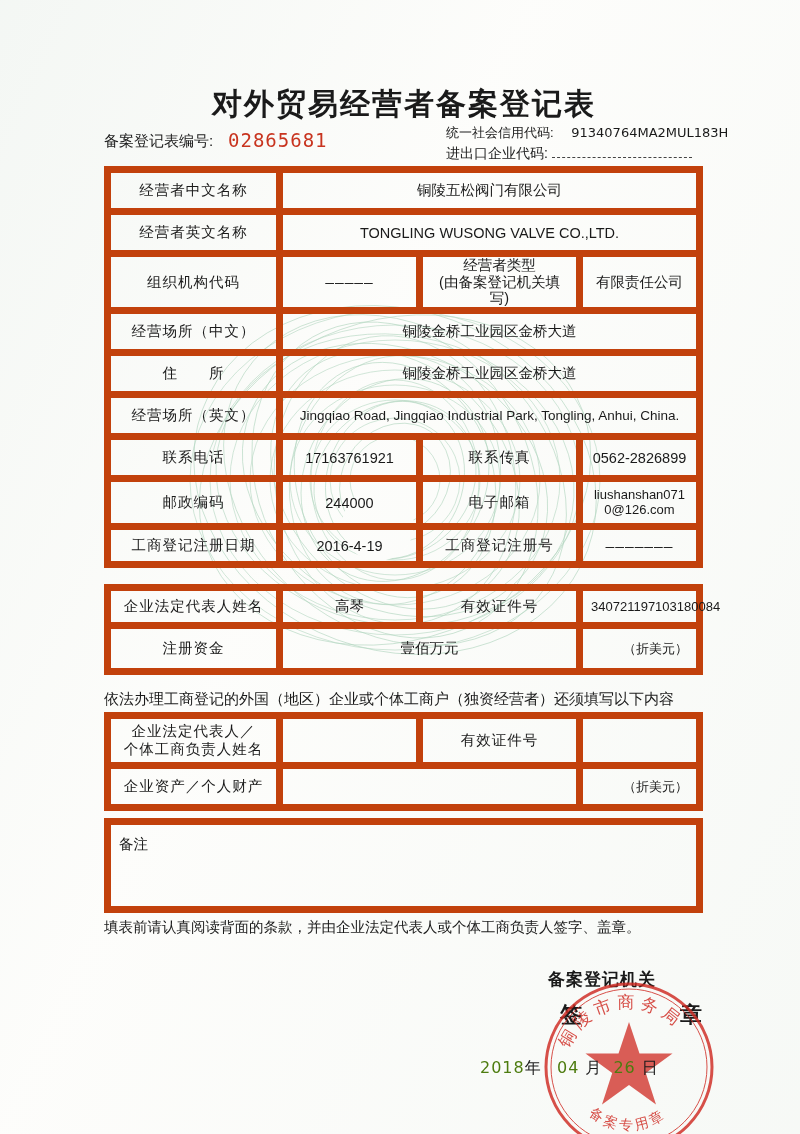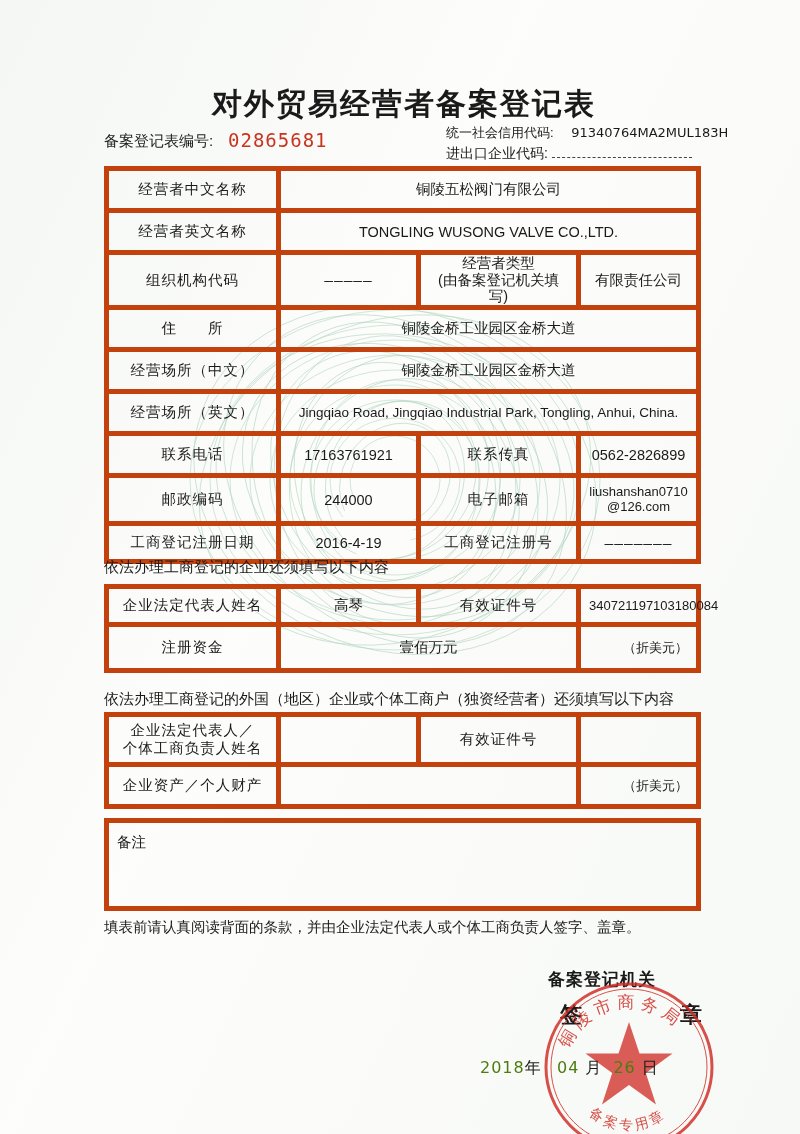--- a/index.html
+++ b/index.html
@@ -85,21 +85,21 @@
     margin-left: 4px;
   }
 
   table.doc {
     position: absolute;
     border-collapse: collapse;
     table-layout: fixed;
     background: transparent;
   }
   table.doc td {
-    border: 5px solid #c2410c;
+    border: 7px solid #c2410c;
     font-size: 14.5px;
     padding: 0 8px;
     vertical-align: middle;
     background: transparent;
   }
   td.lbl {
     text-align: center;
     letter-spacing: 1px;
   }
   td.val {
@@ -240,25 +240,25 @@
       <tr style="height:46px">
         <td class="lbl">组织机构代码</td>
         <td class="val center dash">—————</td>
         <td class="twoline">
           <div>经营者类型</div>
           <div>(由备案登记机关填写)</div>
         </td>
         <td class="val center">有限责任公司</td>
       </tr>
       <tr style="height:42px">
+        <td class="lbl">经营场所（中文）</td>
+        <td class="val" colspan="3">铜陵金桥工业园区金桥大道</td>
+      </tr>
+      <tr style="height:42px">
         <td class="lbl">住　　所</td>
-        <td class="val" colspan="3">铜陵金桥工业园区金桥大道</td>
-      </tr>
-      <tr style="height:42px">
-        <td class="lbl">经营场所（中文）</td>
         <td class="val" colspan="3">铜陵金桥工业园区金桥大道</td>
       </tr>
       <tr style="height:42px">
         <td class="lbl">经营场所（英文）</td>
         <td class="val" colspan="3" style="font-size:13.5px">Jingqiao Road, Jingqiao Industrial Park, Tongling, Anhui, China.</td>
       </tr>
       <tr style="height:42px">
         <td class="lbl">联系电话</td>
         <td class="val">17163761921</td>
         <td class="lbl">联系传真</td>
@@ -272,21 +272,20 @@
       </tr>
       <tr style="height:38px">
         <td class="lbl">工商登记注册日期</td>
         <td class="val">2016-4-19</td>
         <td class="lbl">工商登记注册号</td>
         <td class="val center dash">———————</td>
       </tr>
     </tbody>
   </table>
 
-  <div class="note" id="note-1">依法办理工商登记的企业还须填写以下内容</div>
 
   <table class="doc" id="table-sec2">
     <colgroup>
       <col style="width:172px">
       <col style="width:140px">
       <col style="width:160px">
       <col style="width:120px">
     </colgroup>
     <tbody>
       <tr style="height:38px">

